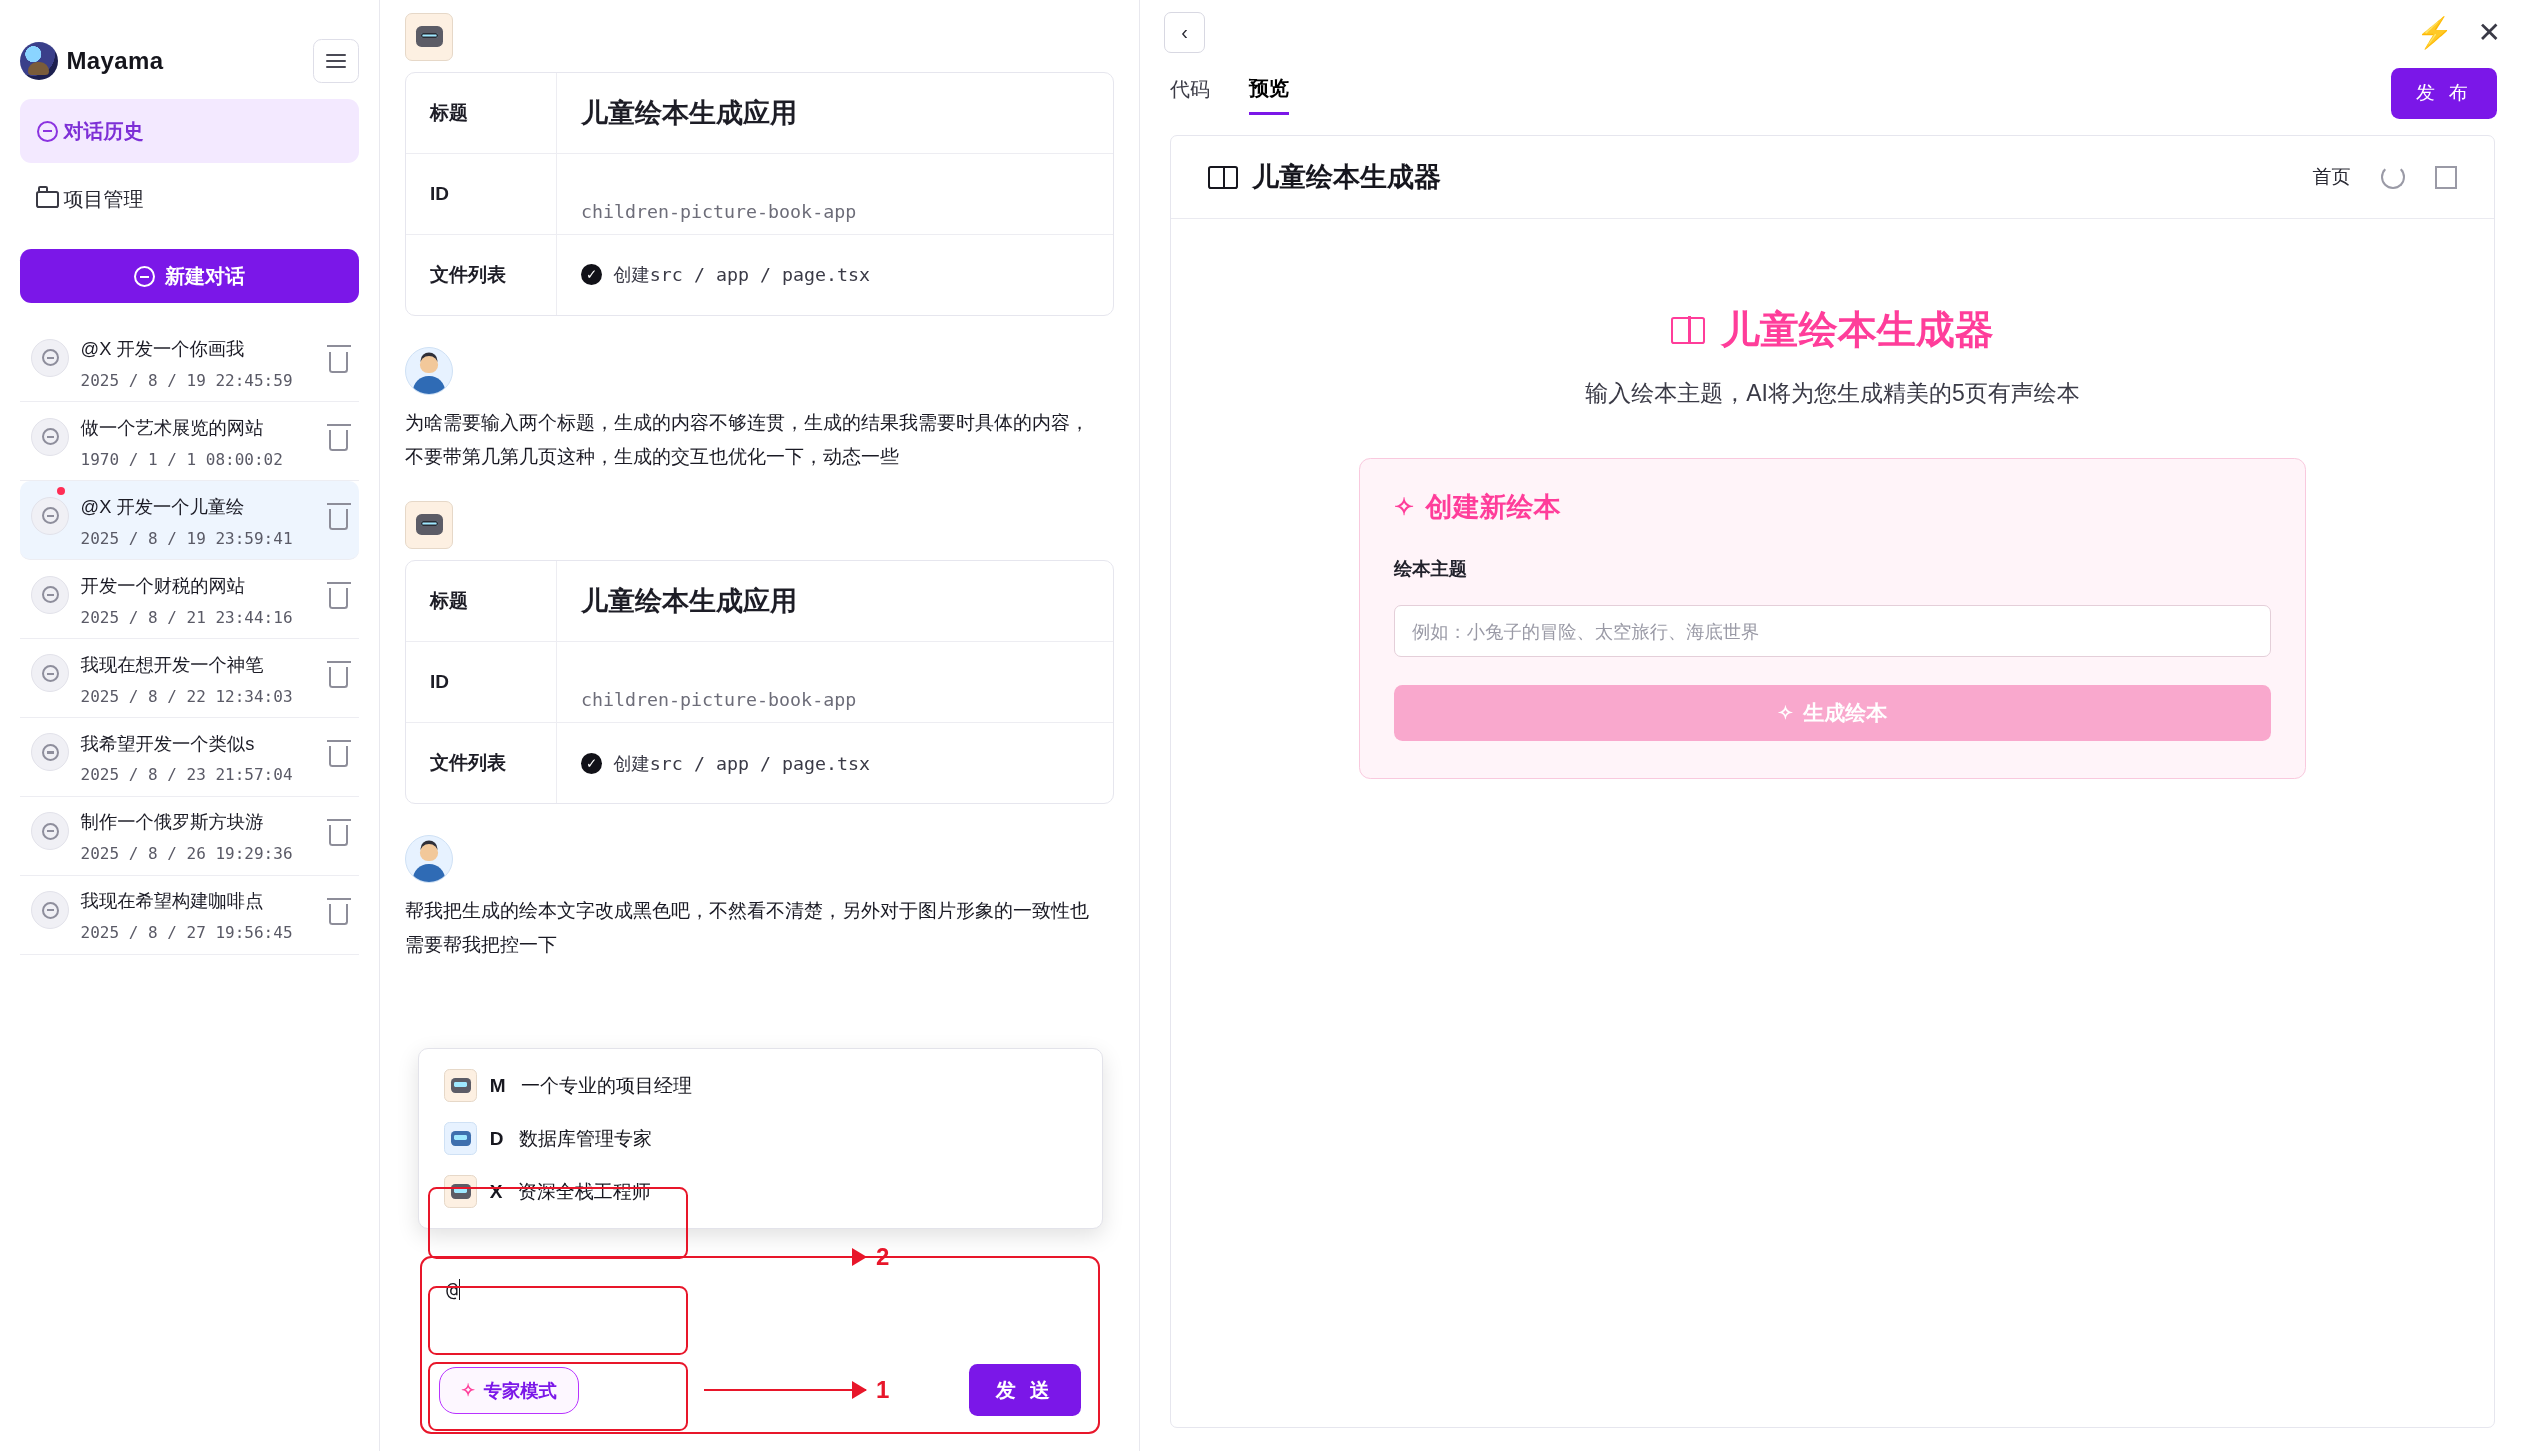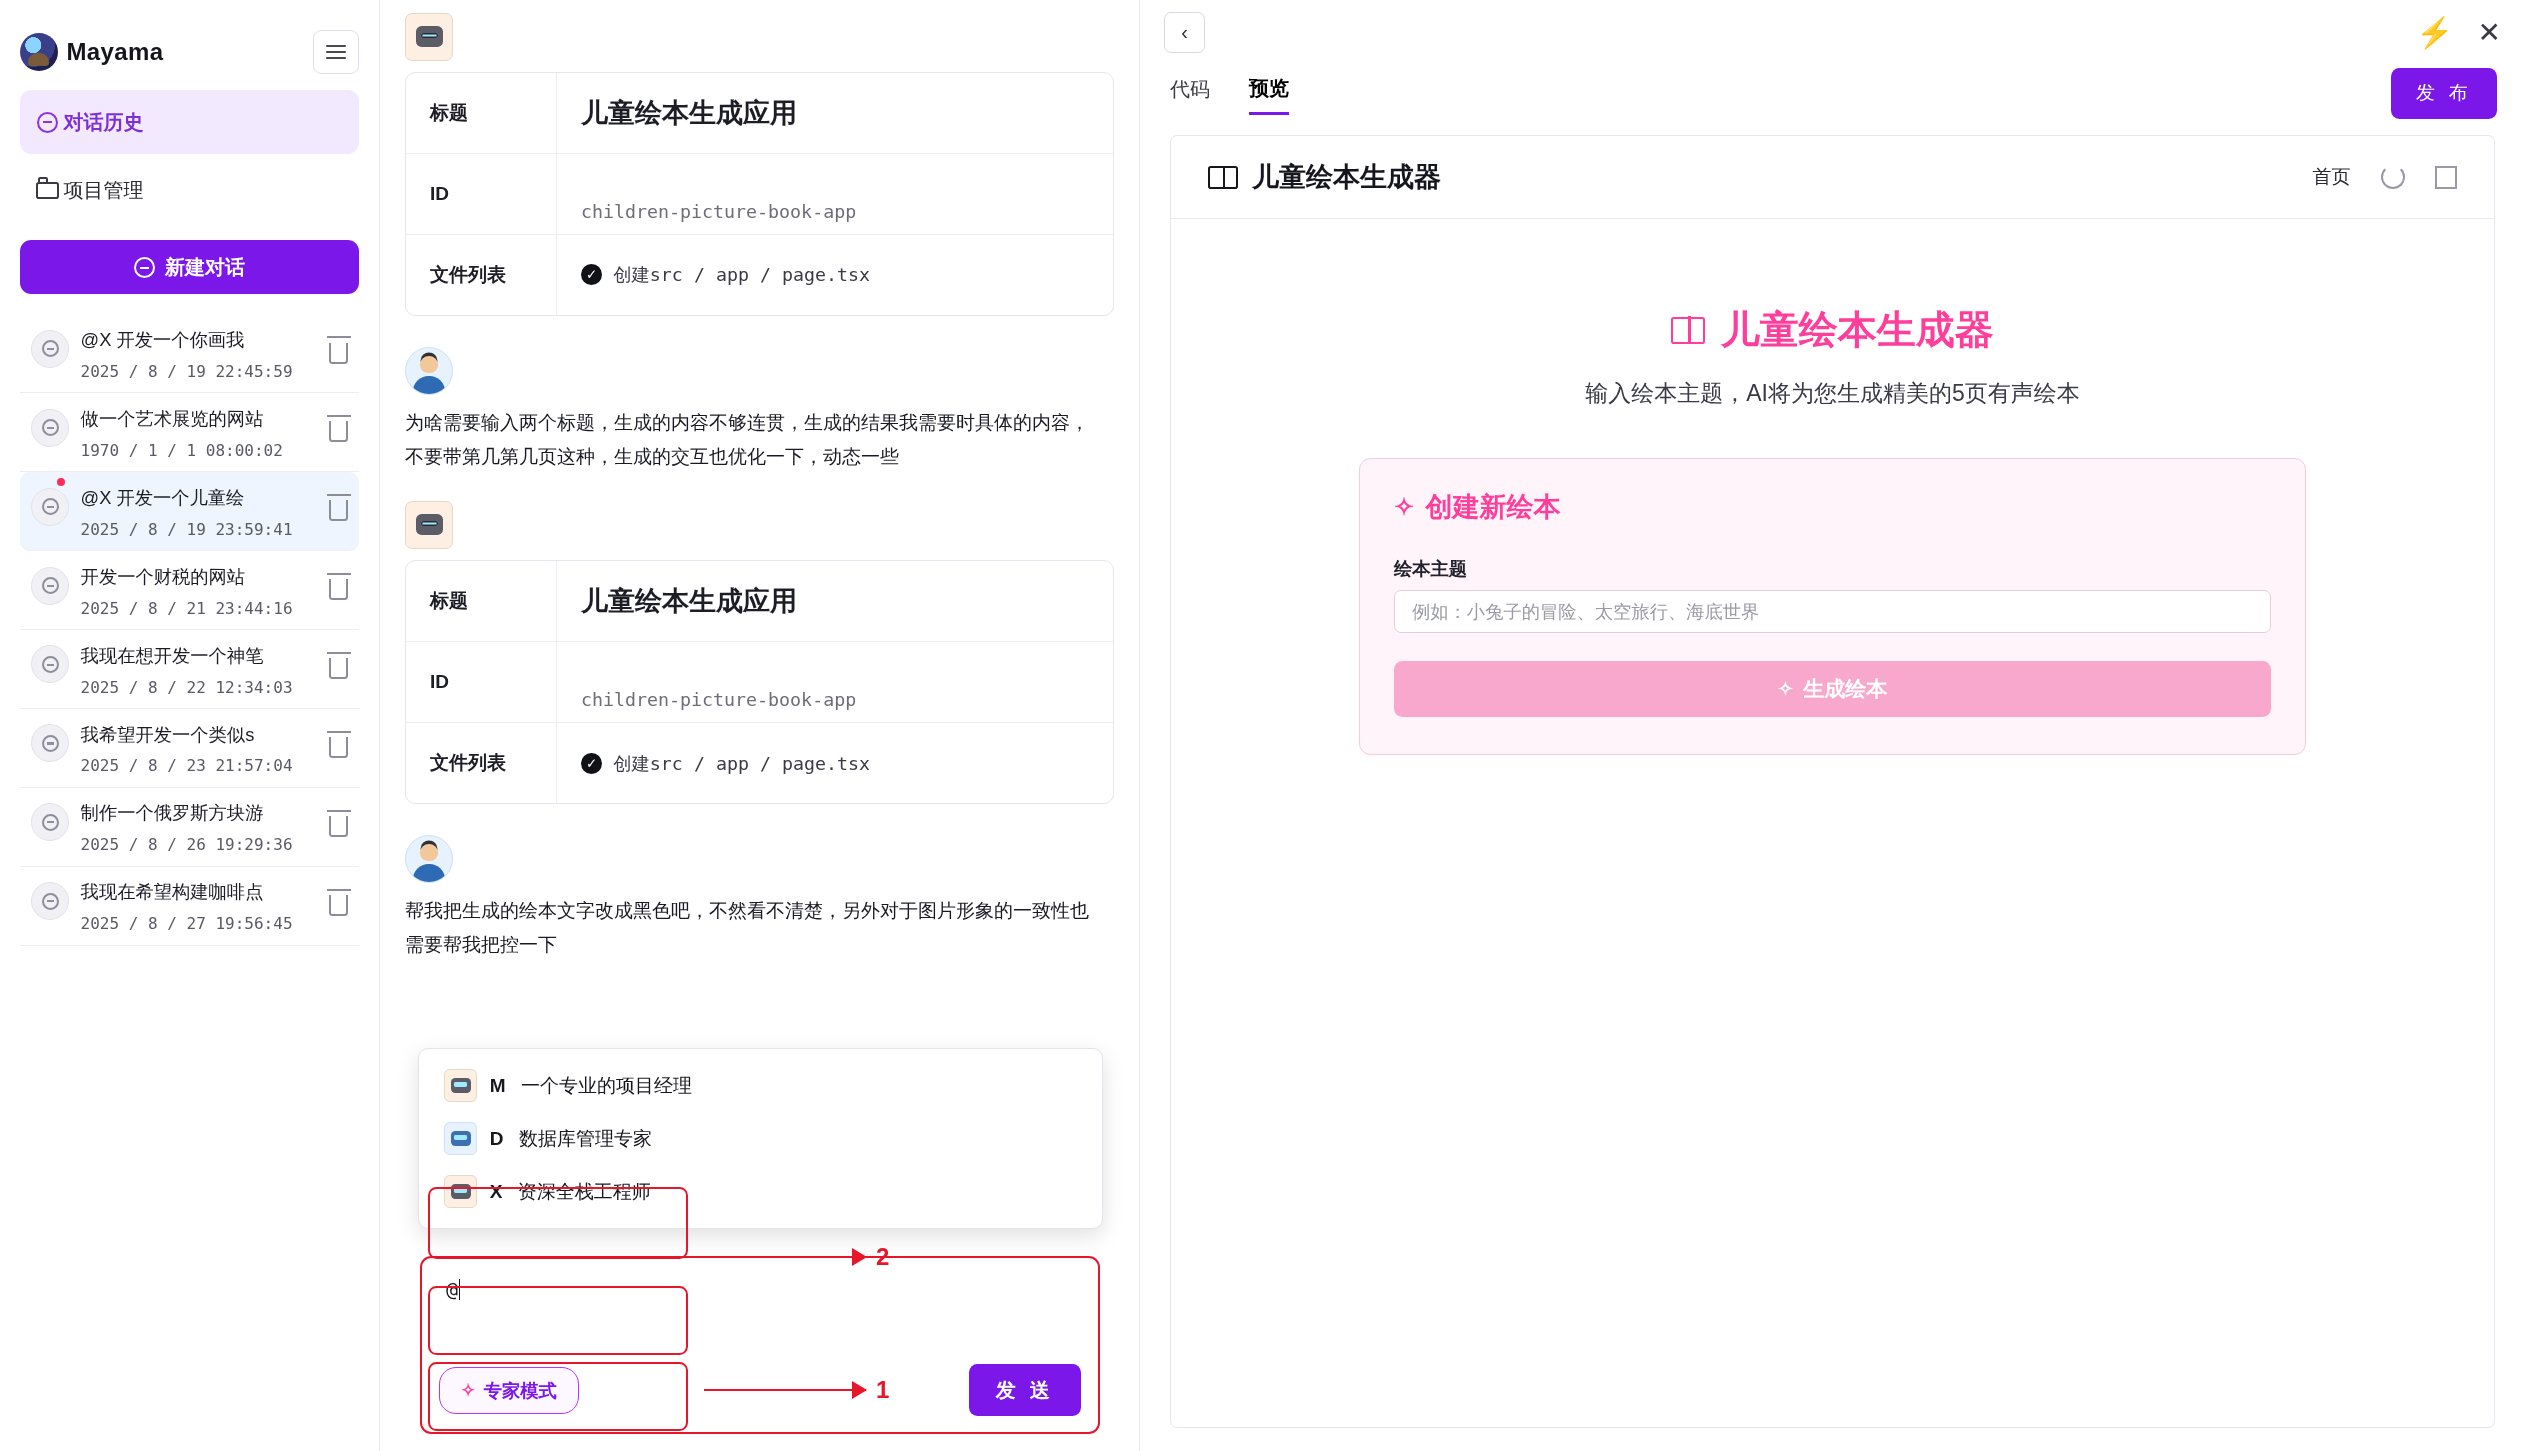--- a/index.html
+++ b/index.html
@@ -30,21 +30,21 @@
     box-sizing: border-box;
     display: flex;
     flex-direction: column;
     padding: 0 20px;
   }
   .brand-row {
     display: flex;
     align-items: center;
     justify-content: space-between;
     height: 76px;
-    padding-top: 14px;
+    padding-top: 23px;
   }
   .brand {
     display: flex;
     align-items: center;
     gap: 8.4px;
   }
   .brand-logo {
     width: 38px;
     height: 38px;
     border-radius: 50%;
@@ -706,22 +706,22 @@
     color: #ff3d9a;
     font-size: 24px;
   }
   .field-label {
     margin-top: 31px;
     font-size: 18.3px;
     color: #22222c;
     font-weight: 700;
   }
   .field-input {
-    margin-top: 9px;
-    height: 43px;
+    margin-top: 24px;
+    height: 52px;
     border: 1.4px solid #e4cfd9;
     border-radius: 7px;
     background: #fff;
     display: flex;
     align-items: center;
     padding: 0 17px;
     font-size: 18.3px;
     color: #9a9aa6;
     box-sizing: border-box;
   }

